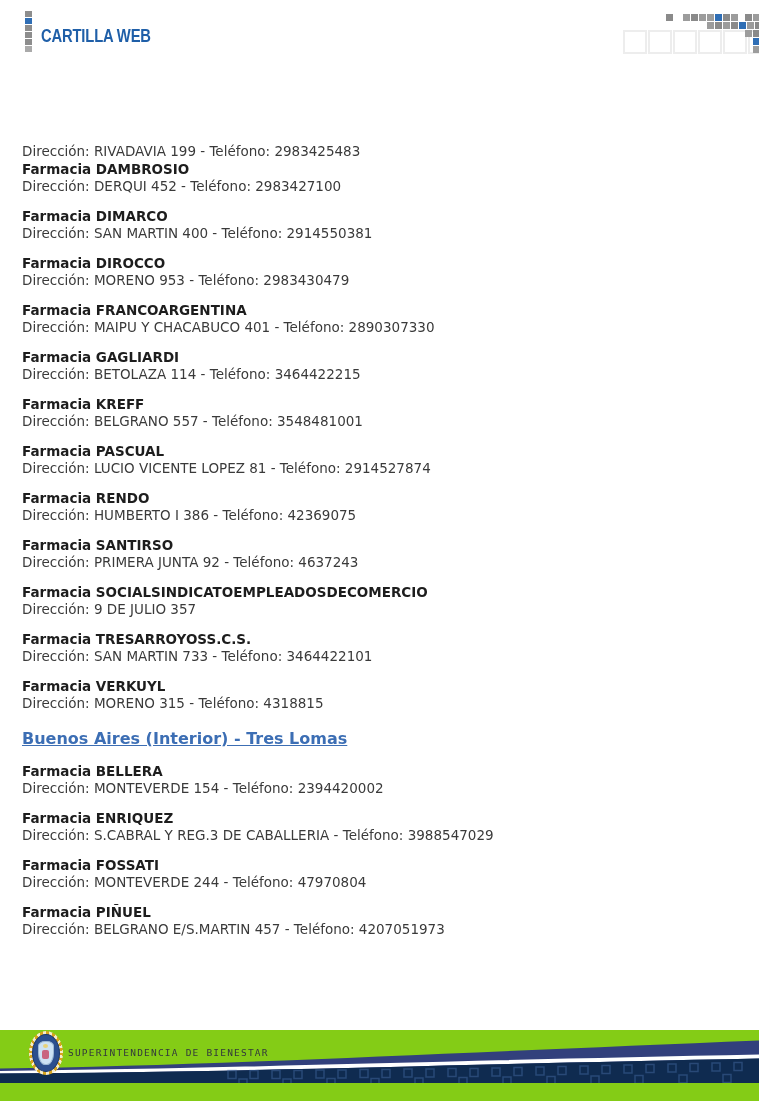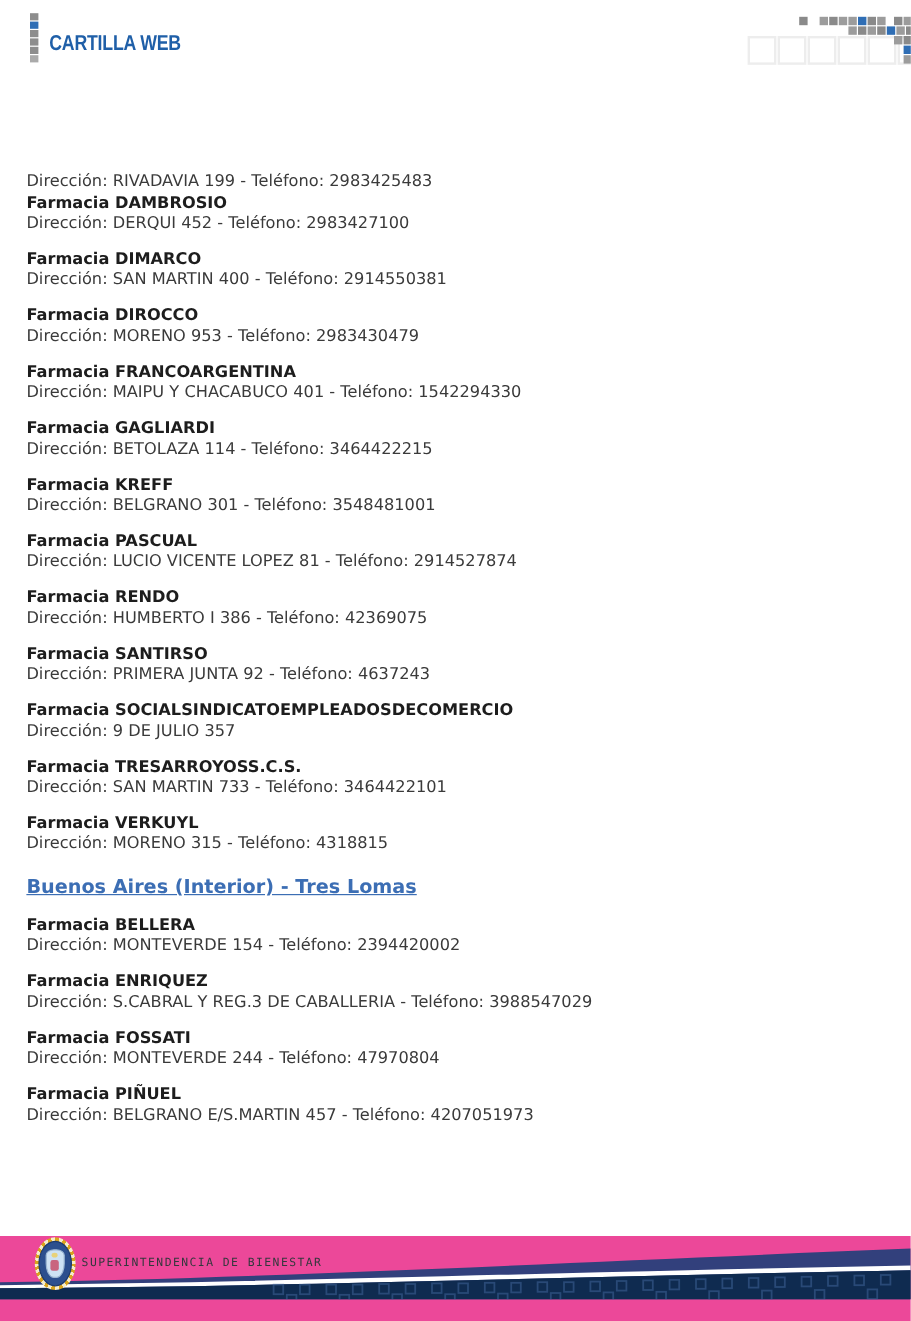--- a/index.html
+++ b/index.html
@@ -32,21 +32,21 @@
   .line{font-size:13.5px;line-height:17.5px;color:#3a3a3a;}
   .orphan{margin-bottom:0;}
   .entry{margin-bottom:12px;}
   .entry-name{font-weight:bold;color:#1d1d1d;font-size:13.5px;line-height:17.5px;}
   .section-heading{
     margin:16px 0 14px 0;font-size:16px;line-height:20px;font-weight:bold;
     color:#3c6eb4;text-decoration:underline;cursor:pointer;
   }
 
   
-  .footer{position:absolute;left:0;bottom:0;width:759px;height:71px;background:#ec4899;}
+  .footer{position:absolute;left:0;bottom:0;width:759px;height:71px;background:#84cc16;}
   .swoosh{position:absolute;left:0;top:0;width:759px;height:53px;display:block;z-index:1;}
   .emblem{position:absolute;left:29px;top:1px;z-index:3;}
   .emblem-rays{
     width:34px;height:44px;border-radius:50%;
     background:repeating-conic-gradient(#d9a41d 0deg 9deg,#f7edc9 9deg 18deg);
     display:flex;align-items:center;justify-content:center;
   }
   .emblem-core{
     width:26px;height:36px;border-radius:50%;background:#2c4f8e;
     display:flex;align-items:center;justify-content:center;border:1px solid #1d3a6e;
@@ -142,31 +142,31 @@
         <div class="line">Dirección: SAN MARTIN 400 - Teléfono: 2914550381</div>
       </div>
 
       <div class="entry">
         <div class="entry-name">Farmacia DIROCCO</div>
         <div class="line">Dirección: MORENO 953 - Teléfono: 2983430479</div>
       </div>
 
       <div class="entry">
         <div class="entry-name">Farmacia FRANCOARGENTINA</div>
-        <div class="line">Dirección: MAIPU Y CHACABUCO 401 - Teléfono: 1542294330</div>
+        <div class="line">Dirección: MAIPU Y CHACABUCO 401 - Teléfono: 2890307330</div>
       </div>
 
       <div class="entry">
         <div class="entry-name">Farmacia GAGLIARDI</div>
         <div class="line">Dirección: BETOLAZA 114 - Teléfono: 3464422215</div>
       </div>
 
       <div class="entry">
         <div class="entry-name">Farmacia KREFF</div>
-        <div class="line">Dirección: BELGRANO 301 - Teléfono: 3548481001</div>
+        <div class="line">Dirección: BELGRANO 557 - Teléfono: 3548481001</div>
       </div>
 
       <div class="entry">
         <div class="entry-name">Farmacia PASCUAL</div>
         <div class="line">Dirección: LUCIO VICENTE LOPEZ 81 - Teléfono: 2914527874</div>
       </div>
 
       <div class="entry">
         <div class="entry-name">Farmacia RENDO</div>
         <div class="line">Dirección: HUMBERTO I 386 - Teléfono: 42369075</div>

